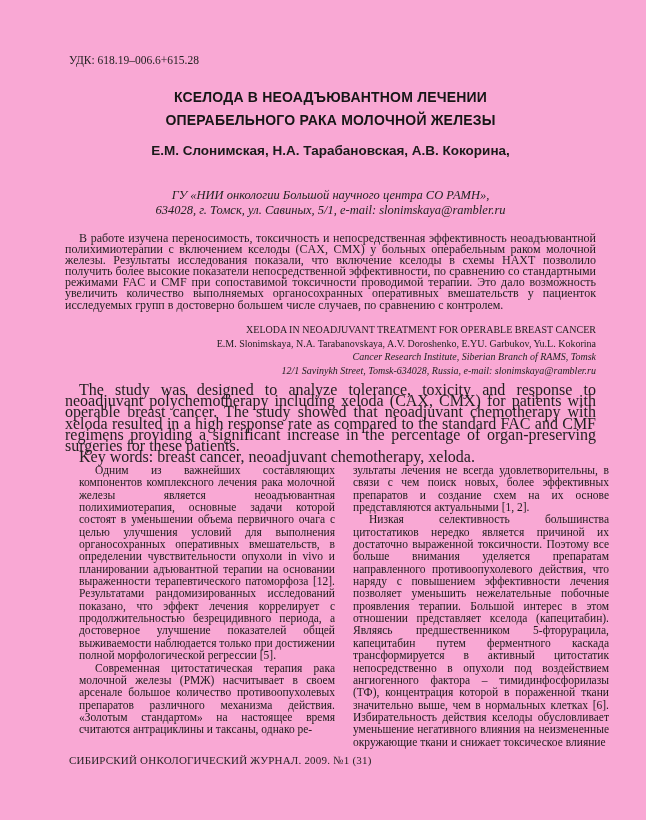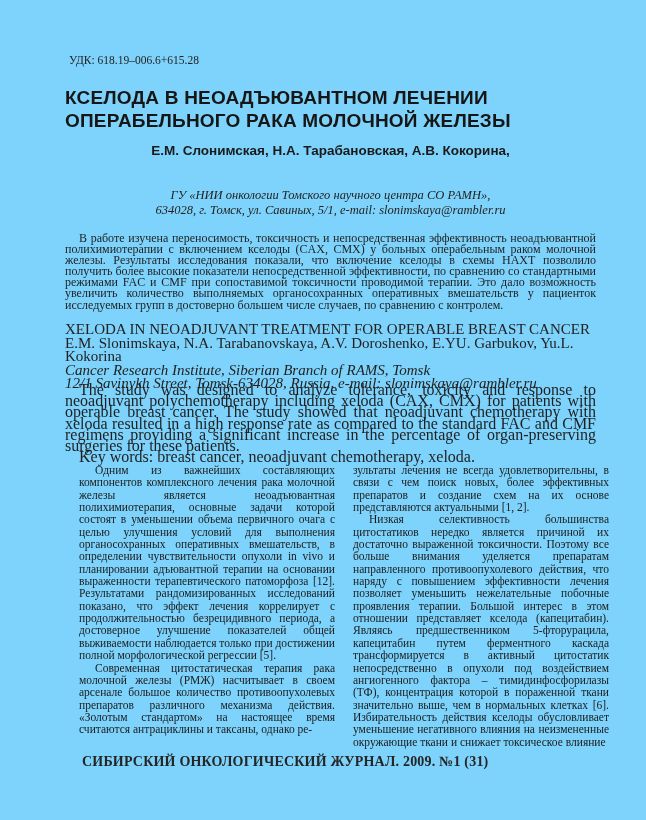--- a/index.html
+++ b/index.html
@@ -6,33 +6,33 @@
   body {
     width: 646px; height: 820px;
     background: #ffffff;
     font-family: "Liberation Serif", "DejaVu Serif", serif;
     color: #1e1e1e;
     -webkit-font-smoothing: antialiased;
   }
   .page {
     position: relative;
     width: 646px; height: 820px;
-    background: #7dd3fc;
+    background: #f9a8d4;
     overflow: hidden;
   }
   .udc {
     position: absolute; left: 69px; top: 54px;
     font-size: 11.5px; color: #222;
   }
   .title-ru {
     position: absolute; left: 65px; top: 86px; width: 531px;
-    text-align: left;
+    text-align: center;
     font-family: "Liberation Sans", "DejaVu Sans", sans-serif;
     font-weight: bold;
-    font-size: 19px; line-height: 23px;
+    font-size: 14px; line-height: 23px;
     color: #161616; letter-spacing: 0.2px;
   }
   .authors-ru {
     position: absolute; left: 65px; top: 141px; width: 531px;
     text-align: center;
     font-family: "Liberation Sans", "DejaVu Sans", sans-serif;
     font-weight: bold;
     font-size: 13.5px; line-height: 20px;
     color: #1a1a1a;
   }
@@ -45,22 +45,22 @@
   }
   .abstract-ru {
     position: absolute; left: 65px; top: 233px; width: 531px;
     text-align: justify;
     font-size: 12px; line-height: 11.1px;
     color: #1f1f1f;
   }
   .abstract-ru p, .abstract-en p { margin: 0; text-indent: 14px; }
   .en-head {
     position: absolute; left: 65px; top: 323px; width: 531px;
-    text-align: left;
-    font-size: 15px; line-height: 13.6px;
+    text-align: right;
+    font-size: 10px; line-height: 13.6px;
     color: #222;
   }
   .en-head .it { font-style: italic; }
   .abstract-en {
     position: absolute; left: 65px; top: 384px; width: 531px;
     text-align: justify;
     font-size: 16px; line-height: 11.2px;
     color: #1f1f1f;
   }
   .columns {
@@ -70,44 +70,43 @@
   .col {
     width: 256px;
     text-align: justify;
     font-size: 11.5px; line-height: 12.35px;
     color: #1b1b1b;
     hyphens: auto;
   }
   .col p { margin: 0; }
   .col p.indent { text-indent: 16px; }
   .footer {
-    position: absolute; left: 82px; top: 754px;
-    font-size: 14px; color: #252525;
+    position: absolute; left: 69px; top: 754px;
+    font-size: 11px; color: #252525;
     letter-spacing: 0.2px;
-    font-weight: bold;
   }
 </style>
 </head>
 <body>
 
 <div class="page">
 
   <div class="udc">УДК: 618.19–006.6+615.28</div>
 
   <div class="title-ru">
     <div>КСЕЛОДА В НЕОАДЪЮВАНТНОМ ЛЕЧЕНИИ</div>
     <div>ОПЕРАБЕЛЬНОГО РАКА МОЛОЧНОЙ ЖЕЛЕЗЫ</div>
   </div>
 
   <div class="authors-ru">
     <div>Е.М. Слонимская, Н.А. Тарабановская, А.В. Кокорина,</div>
   </div>
 
   <div class="affil-ru">
-    <div>ГУ «НИИ онкологии Томского научного центра СО РАМН»,</div>
+    <div>ГУ «НИИ онкологии Большой научного центра СО РАМН»,</div>
     <div>634028, г. Томск, ул. Савиных, 5/1, e-mail: slonimskaya@rambler.ru</div>
   </div>
 
   <div class="abstract-ru">
     <p>В работе изучена переносимость, токсичность и непосредственная эффективность неоадъювантной полихимиотерапии с включением кселоды (CAX, CMX) у больных операбельным раком молочной железы. Результаты исследования показали, что включение кселоды в схемы НАХТ позволило получить более высокие показатели непосредственной эффективности, по сравнению со стандартными режимами FAC и CMF при сопоставимой токсичности проводимой терапии. Это дало возможность увеличить количество выполняемых органосохранных оперативных вмешательств у пациенток исследуемых групп в достоверно большем числе случаев, по сравнению с контролем.</p>
   </div>
 
   <div class="en-head">
     <div>XELODA IN NEOADJUVANT TREATMENT FOR OPERABLE BREAST CANCER</div>
     <div>E.M. Slonimskaya, N.A. Tarabanovskaya, A.V. Doroshenko, E.YU. Garbukov, Yu.L. Kokorina</div>

